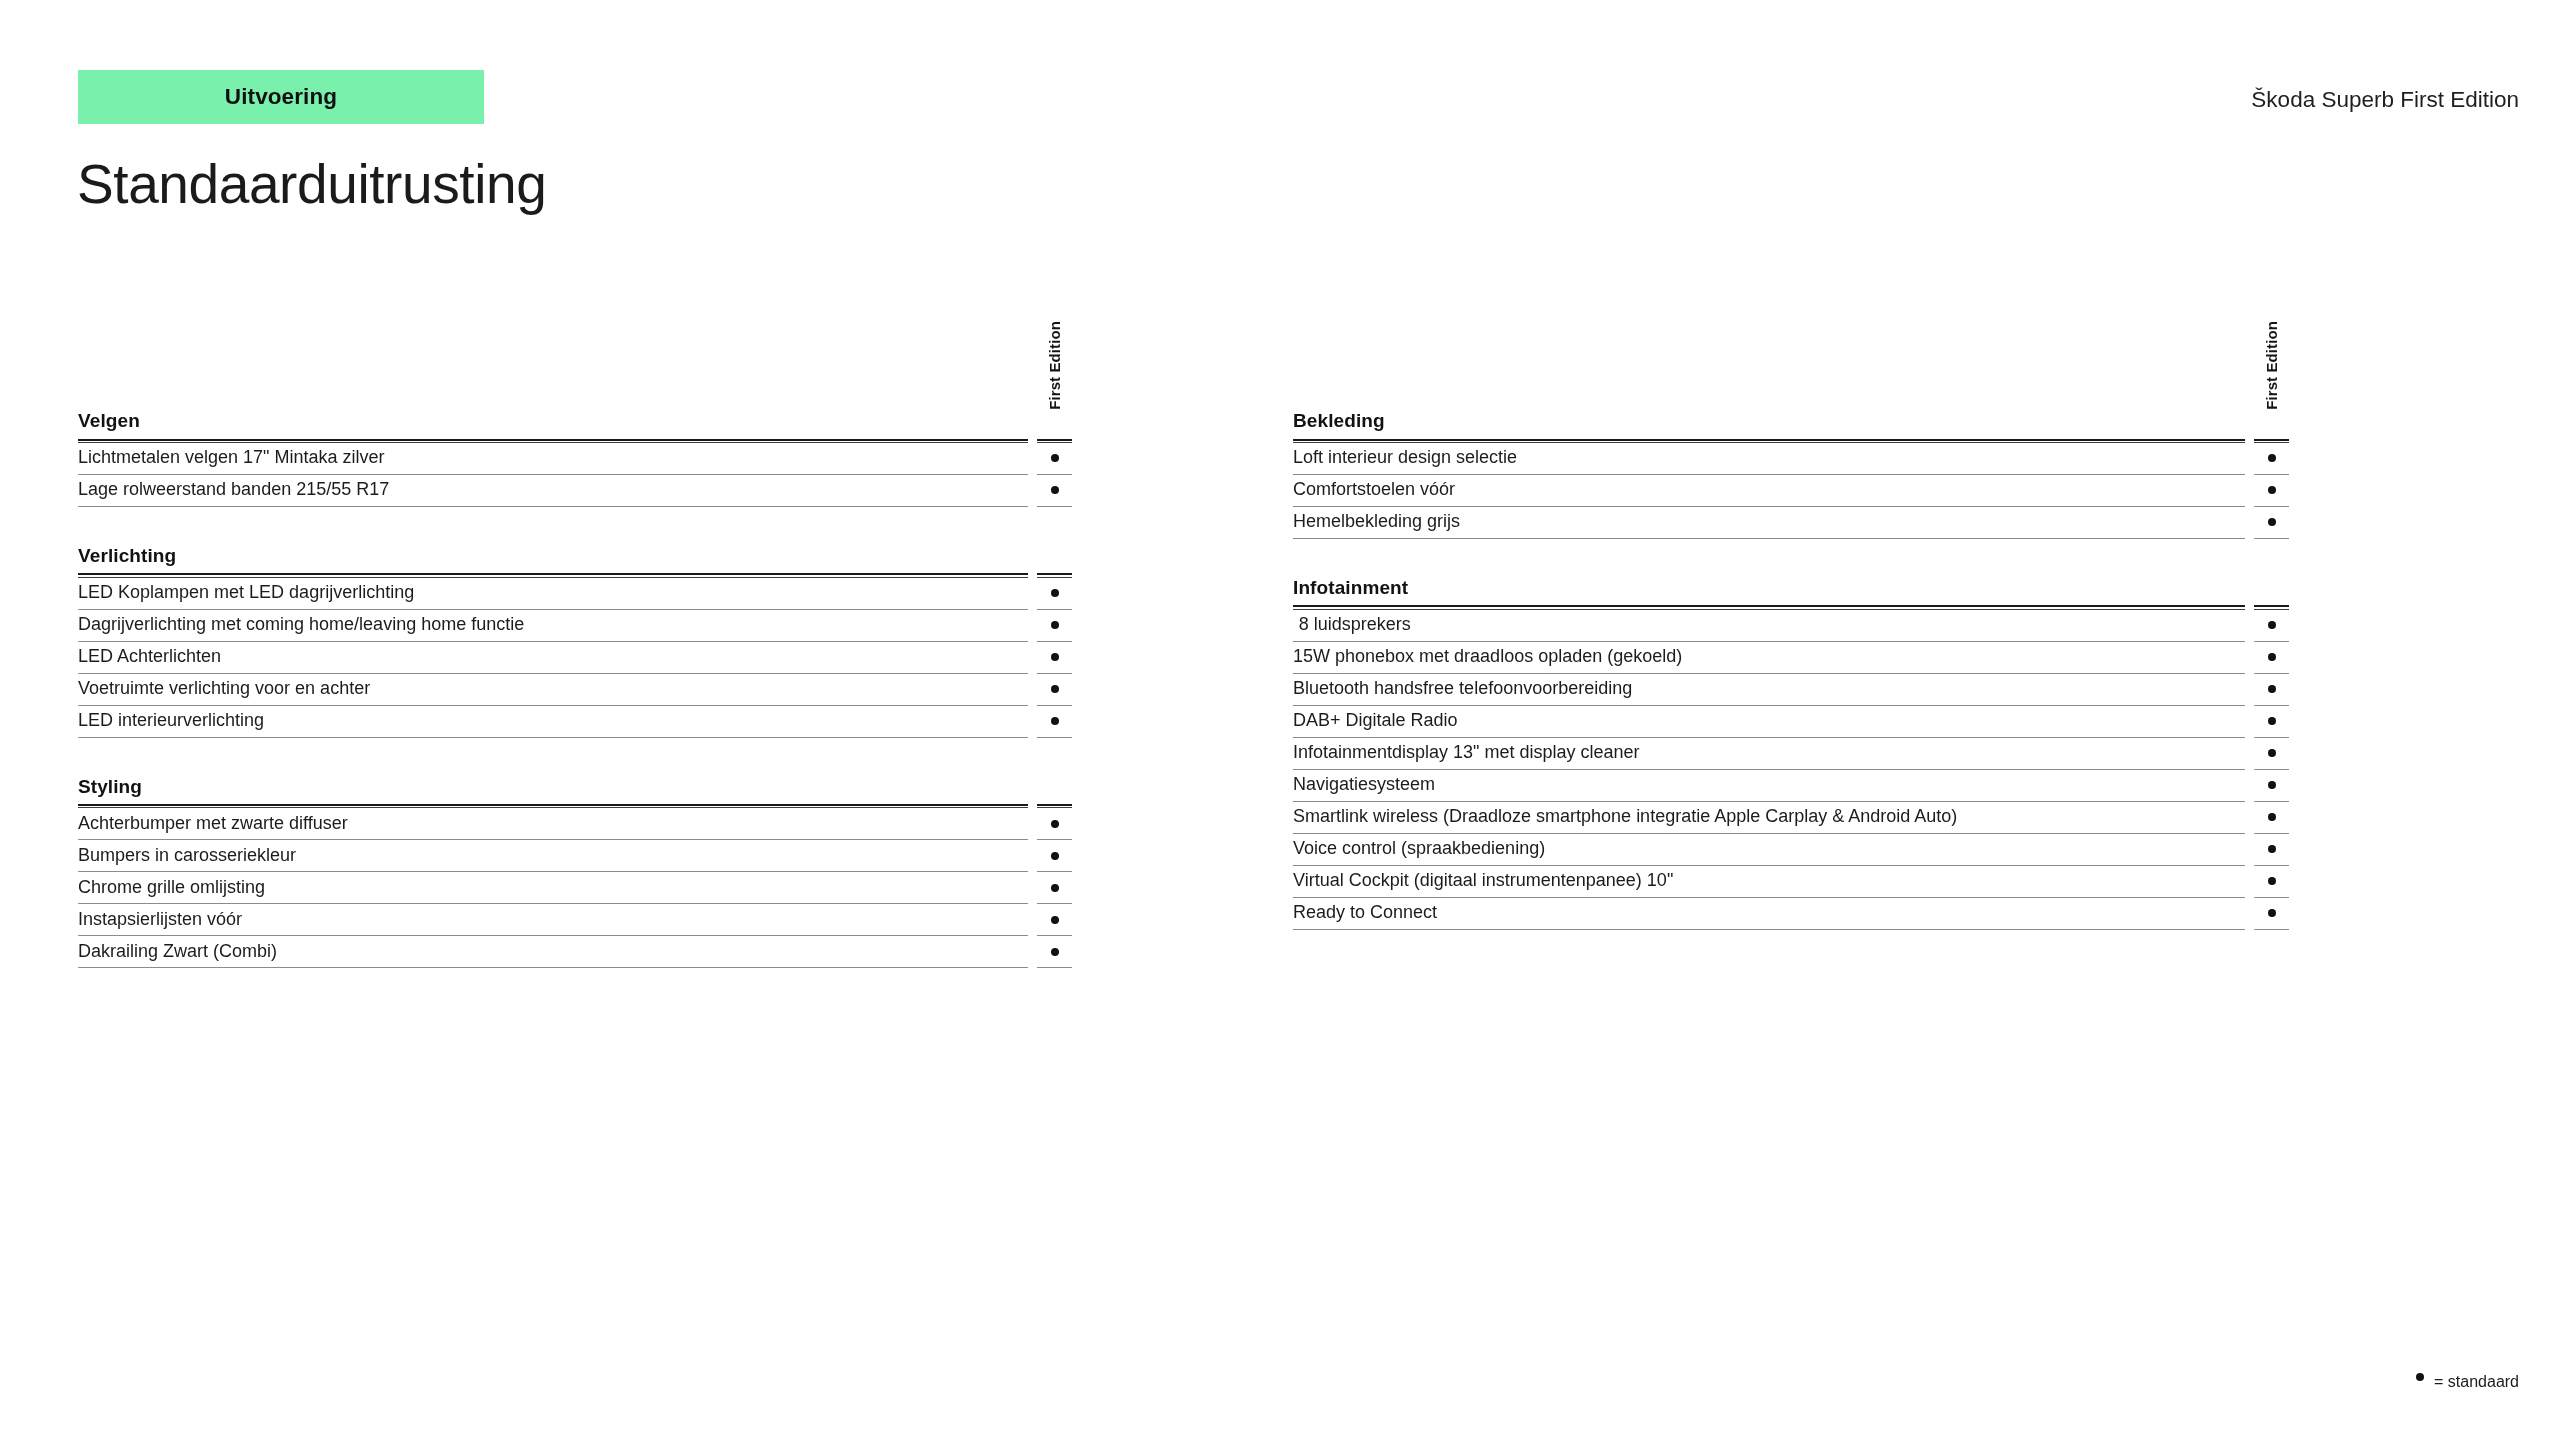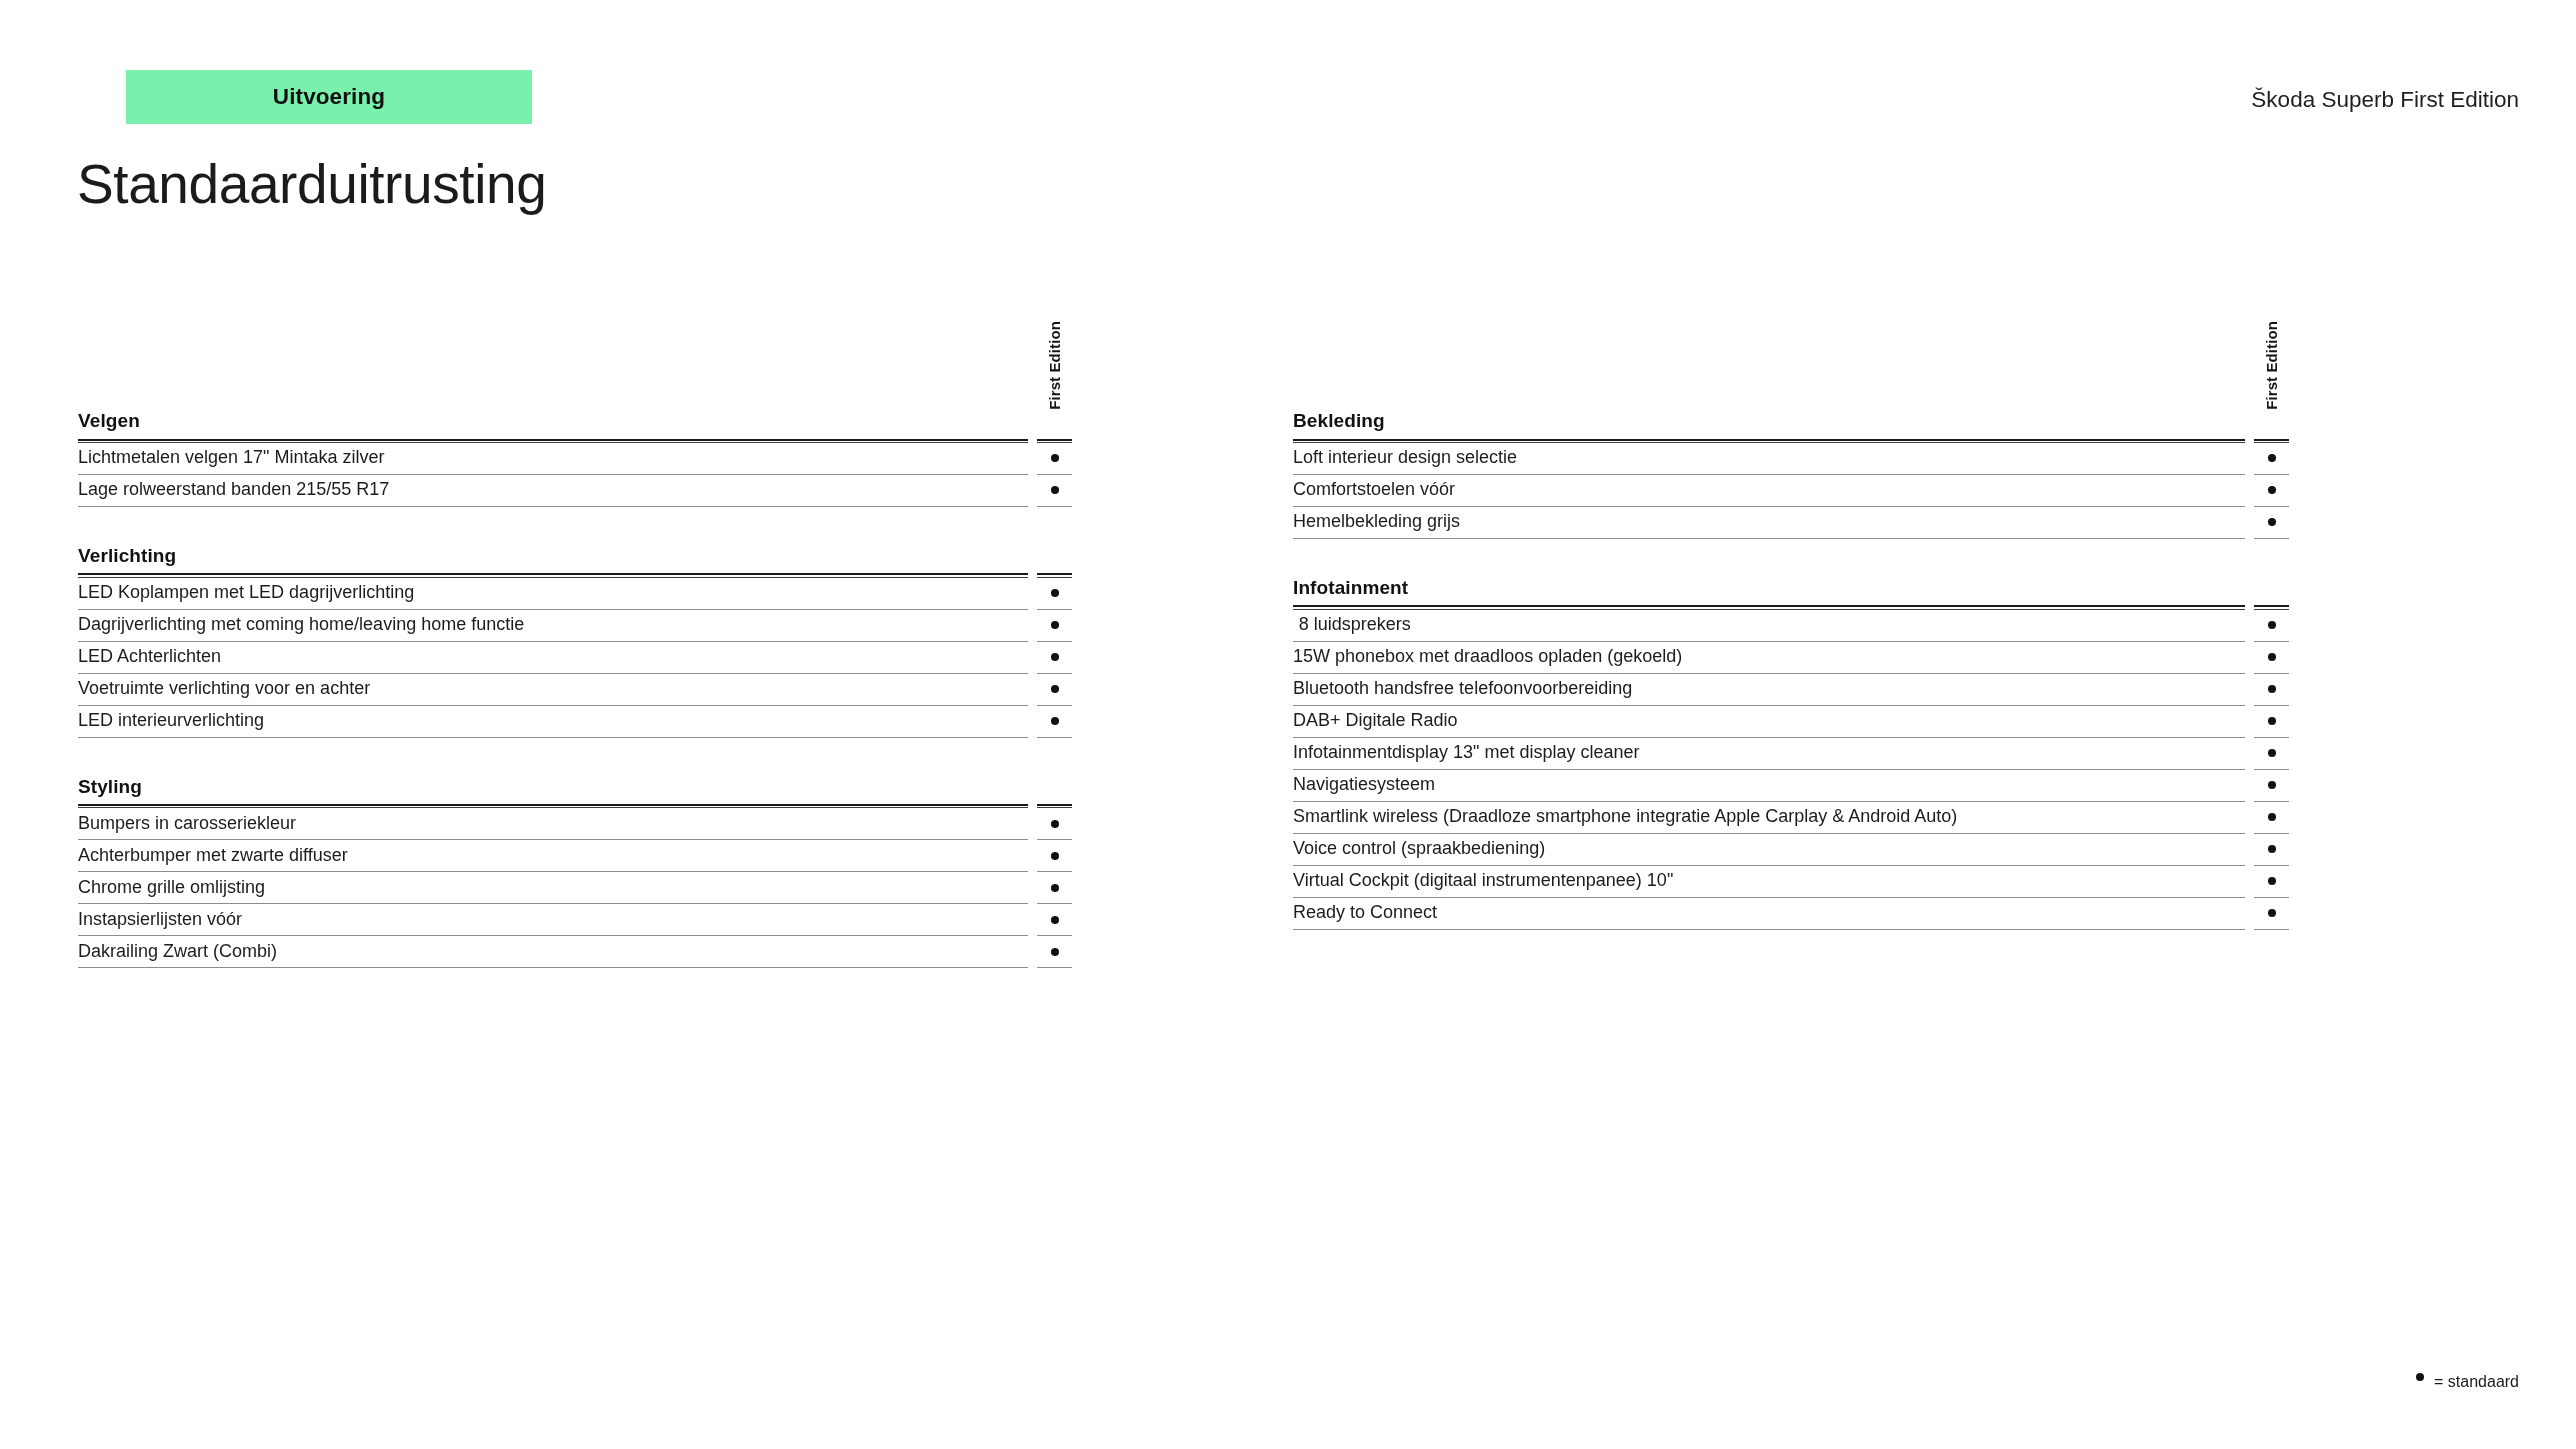--- a/index.html
+++ b/index.html
@@ -24,21 +24,20 @@
   .tag {
     position: absolute;
     left: 78px;
     top: 70px;
     width: 406px;
     height: 54px;
     background: #79f1ad;
     display: flex;
     align-items: center;
     justify-content: center;
-    margin-left: 48px;
   }
   .tag-label {
     font-size: 22.5px;
     font-weight: bold;
     letter-spacing: 0.1px;
     color: #101010;
   }
 
   .doc-title {
     position: absolute;
@@ -279,30 +278,30 @@
       </div>
       <div class="section">
         <div class="sec-title">Styling</div>
         <div class="row row-head">
           <div class="cell-label"></div>
           <div class="cell-gap"></div>
           <div class="cell-dot"></div>
         </div>
         <div class="row row-item">
           <div class="cell-label">
+            <span class="item-text">Achterbumper met zwarte diffuser</span>
+          </div>
+          <div class="cell-gap"></div>
+          <div class="cell-dot">
+            <span class="dot"></span>
+          </div>
+        </div>
+        <div class="row row-item">
+          <div class="cell-label">
             <span class="item-text">Bumpers in carosseriekleur</span>
-          </div>
-          <div class="cell-gap"></div>
-          <div class="cell-dot">
-            <span class="dot"></span>
-          </div>
-        </div>
-        <div class="row row-item">
-          <div class="cell-label">
-            <span class="item-text">Achterbumper met zwarte diffuser</span>
           </div>
           <div class="cell-gap"></div>
           <div class="cell-dot">
             <span class="dot"></span>
           </div>
         </div>
         <div class="row row-item">
           <div class="cell-label">
             <span class="item-text">Chrome grille omlijsting</span>
           </div>

